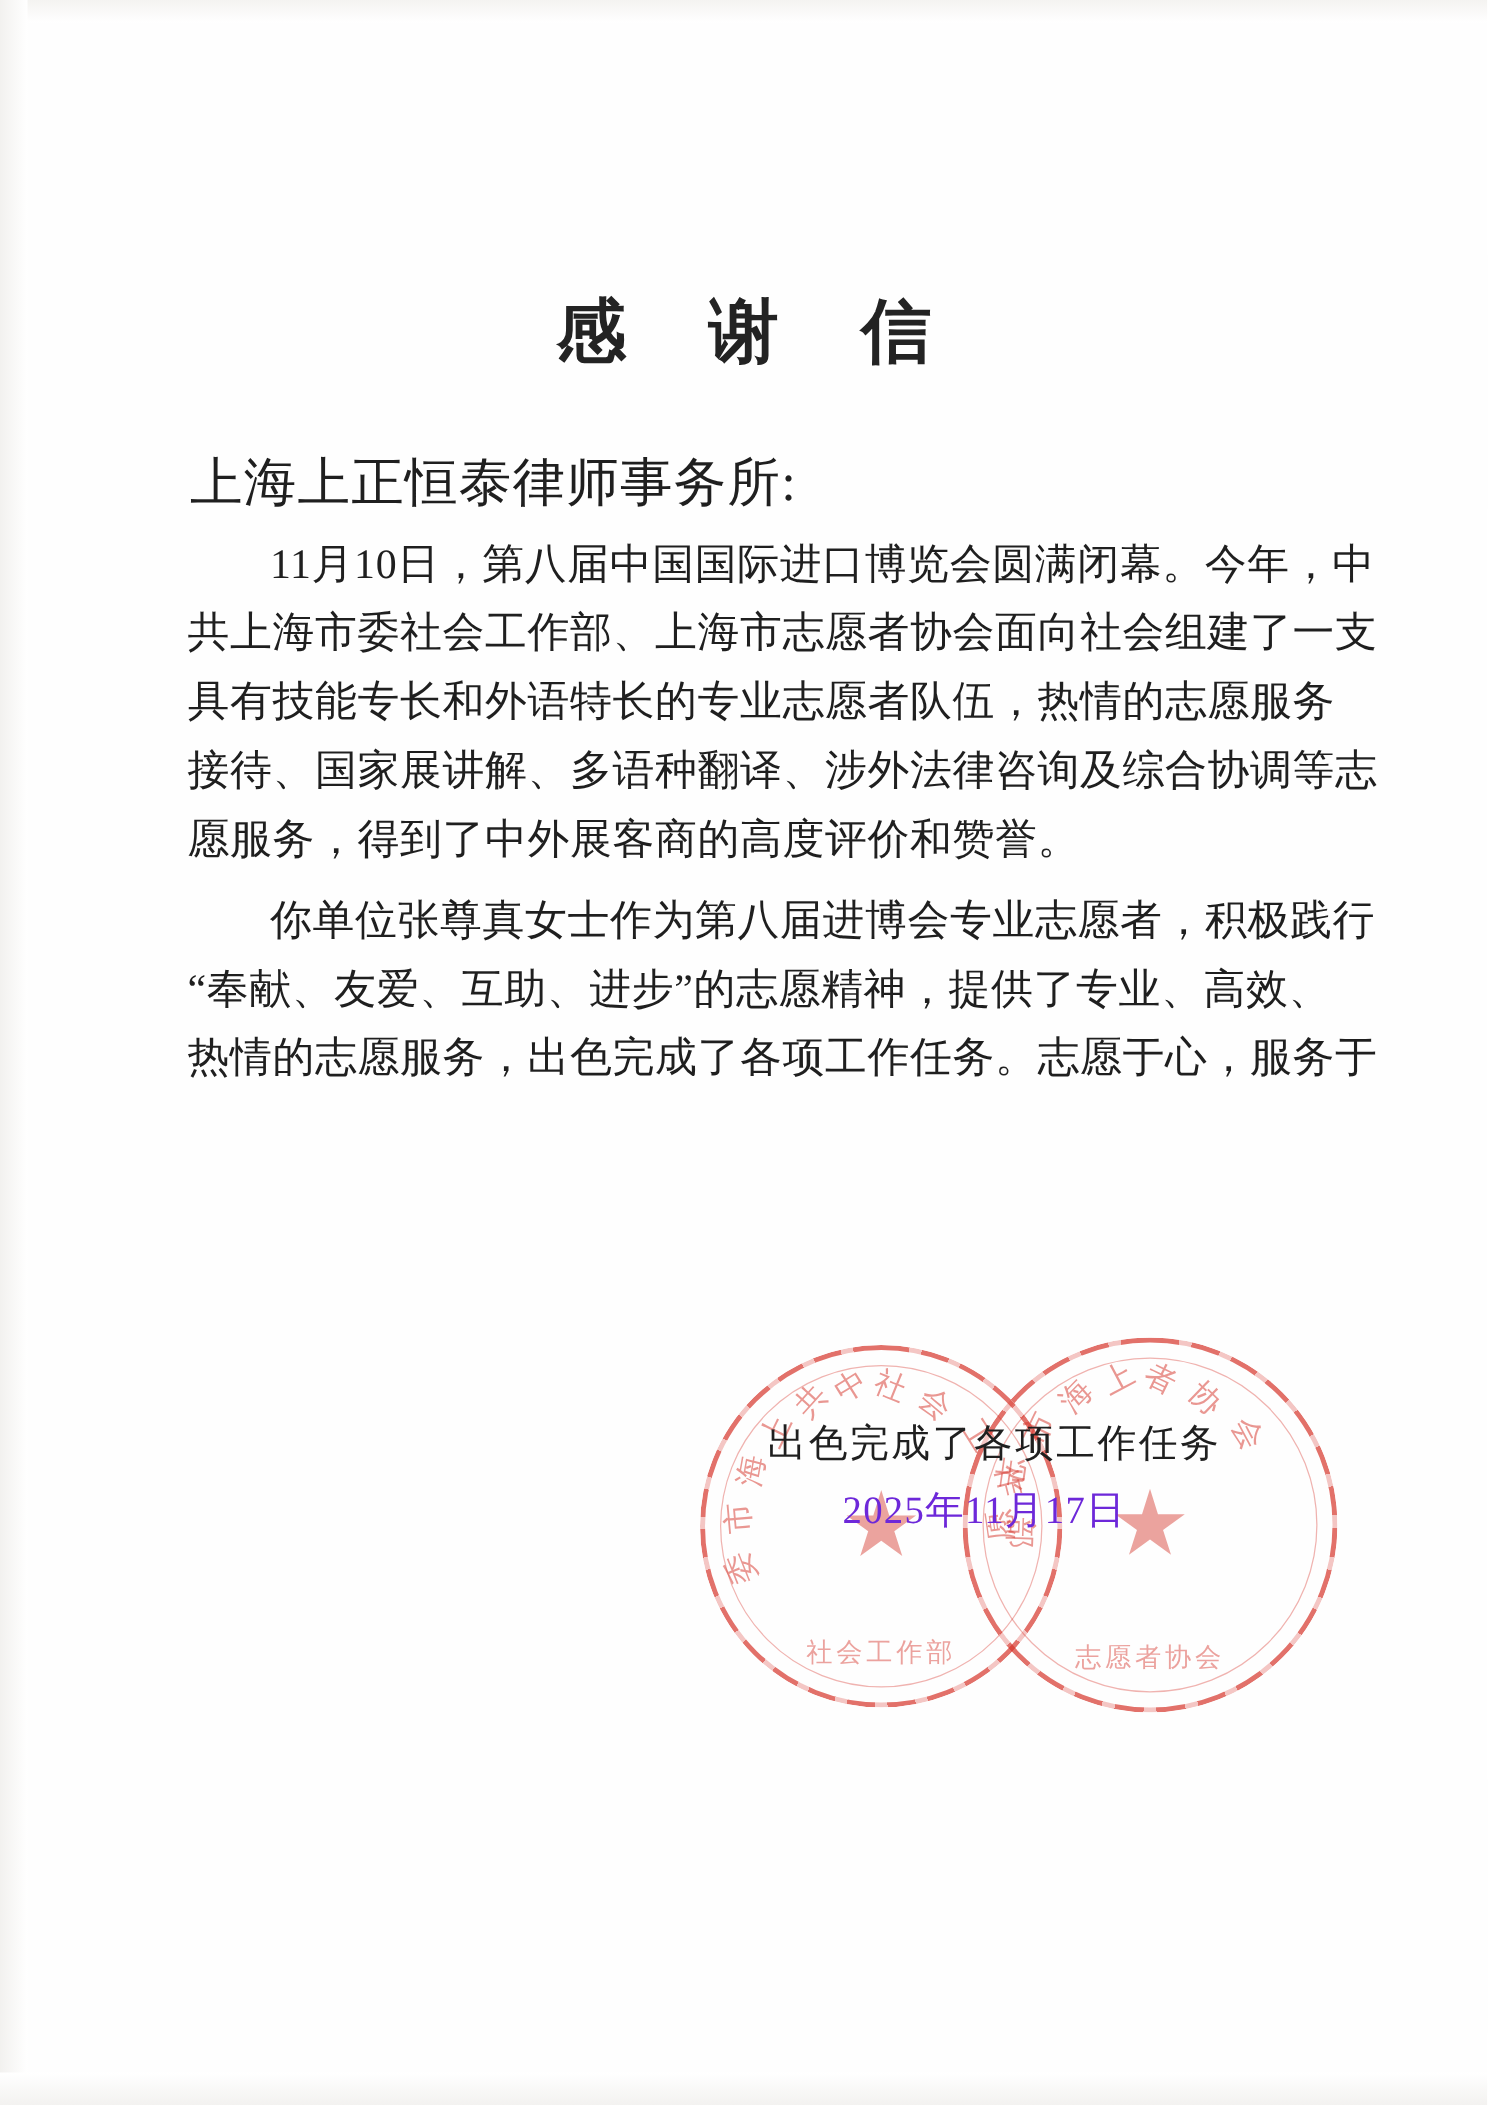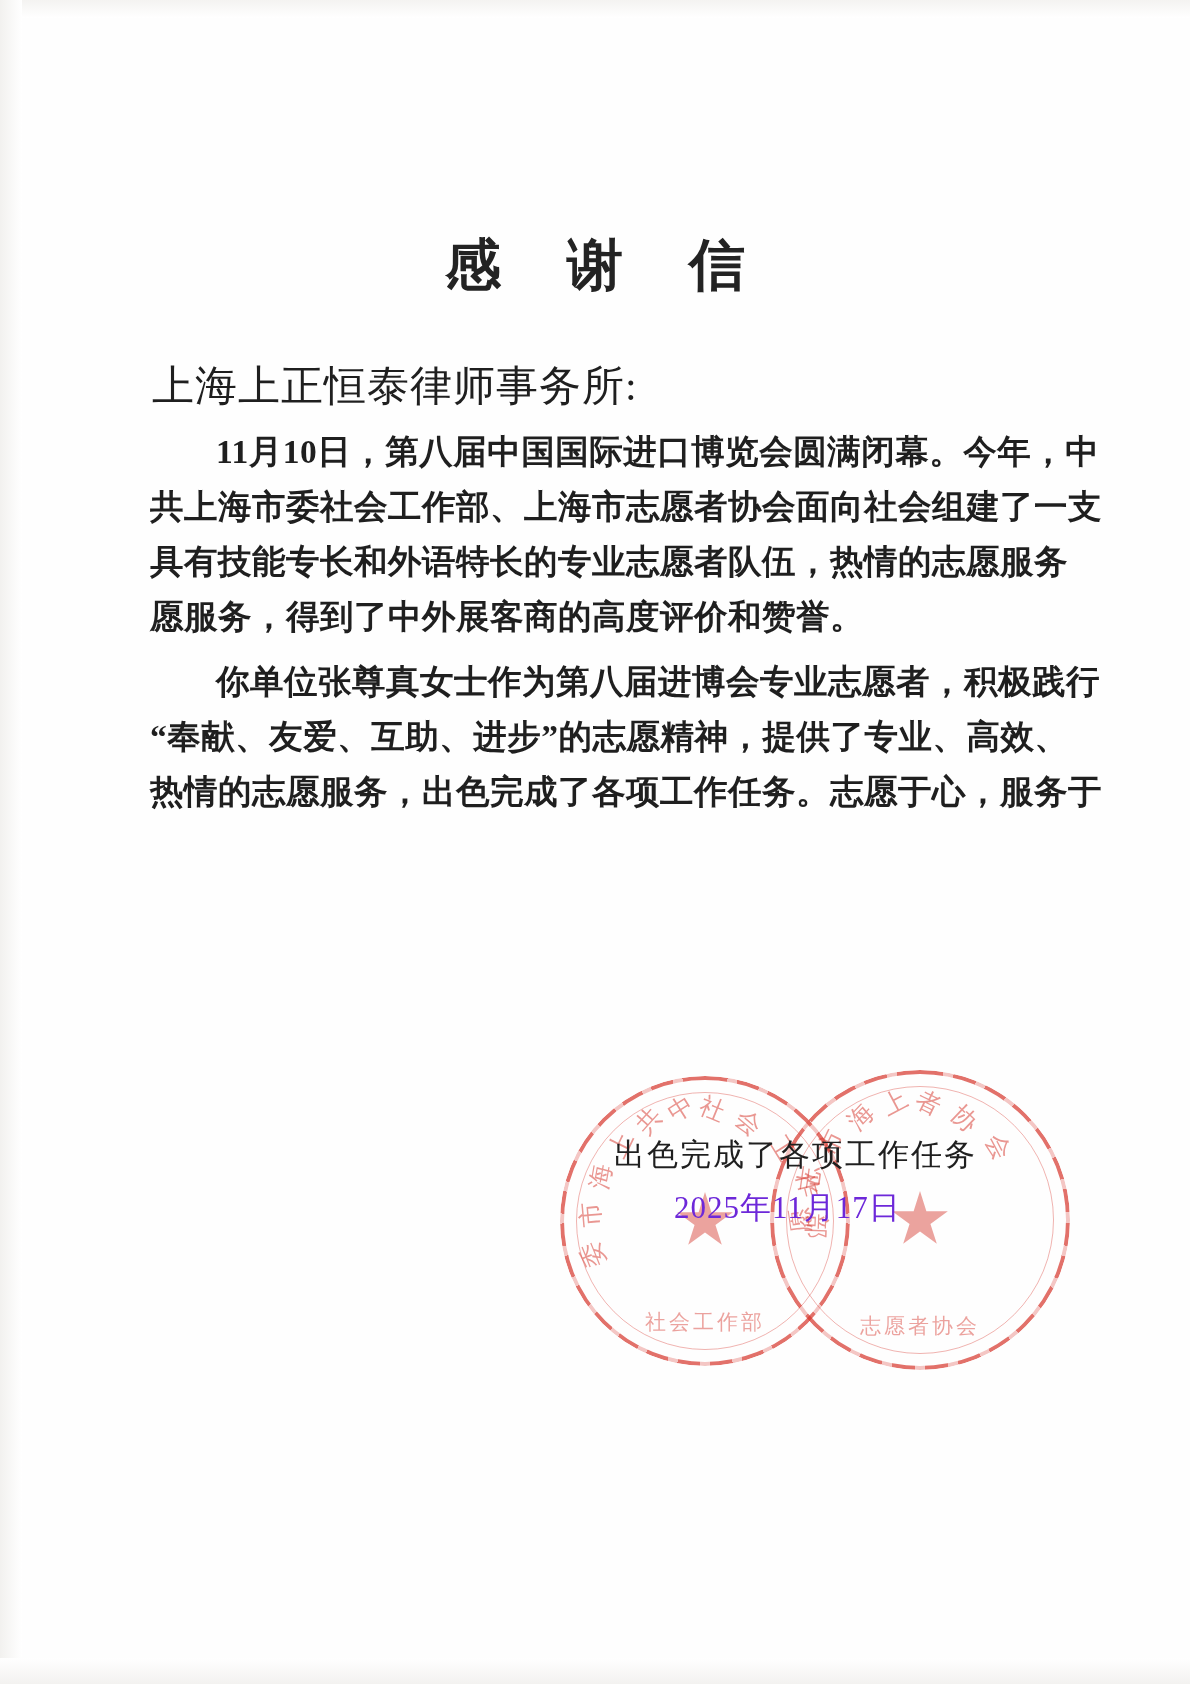--- a/index.html
+++ b/index.html
@@ -70,21 +70,20 @@
     left: 150px;
     top: 424px;
     width: 860px;
   }
   .body-line {
     font-size: 33.5px;
     line-height: 55px;
     letter-spacing: 0.5px;
     color: #1f1f1f;
     white-space: pre;
-    font-weight: bold;
   }
   .indent {
     padding-left: 66px;
   }
   .para-gap {
     height: 10px;
   }
 
   .signature-block {
     position: absolute;
@@ -185,20 +184,21 @@
   <div class="scan-edge-bottom"></div>
 
   <div class="title">感 谢 信</div>
 
   <div class="recipient">上海上正恒泰律师事务所:</div>
 
   <div class="body-block">
     <div class="body-line indent">11月10日，第八届中国国际进口博览会圆满闭幕。今年，中</div>
     <div class="body-line">共上海市委社会工作部、上海市志愿者协会面向社会组建了一支</div>
     <div class="body-line">具有技能专长和外语特长的专业志愿者队伍，热情的志愿服务</div>
+    <div class="body-line">接待、国家展讲解、多语种翻译、涉外法律咨询及综合协调等志</div>
     <div class="body-line">愿服务，得到了中外展客商的高度评价和赞誉。</div>
     <div class="para-gap"></div>
     <div class="body-line indent">你单位张尊真女士作为第八届进博会专业志愿者，积极践行</div>
     <div class="body-line">“奉献、友爱、互助、进步”的志愿精神，提供了专业、高效、</div>
     <div class="body-line">热情的志愿服务，出色完成了各项工作任务。志愿于心，服务于</div>
   </div>
 
   <div class="seal" id="seal-left">
     <div class="seal-ring"></div>
     <div class="seal-ring-inner"></div>

